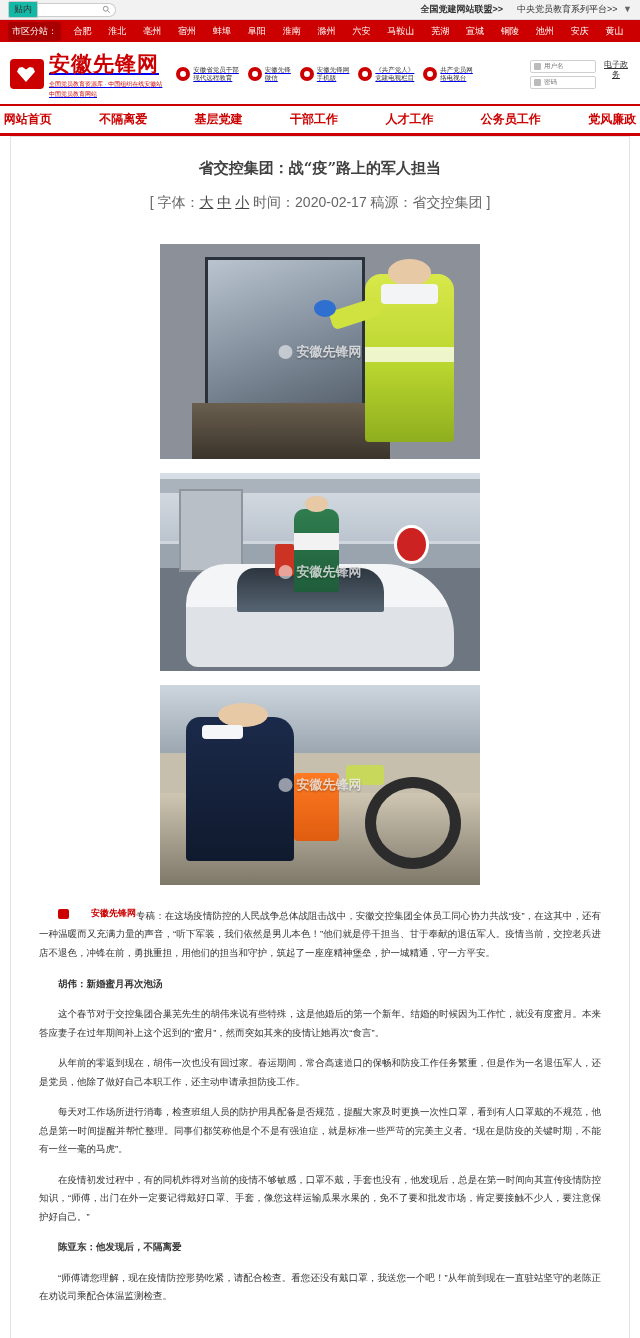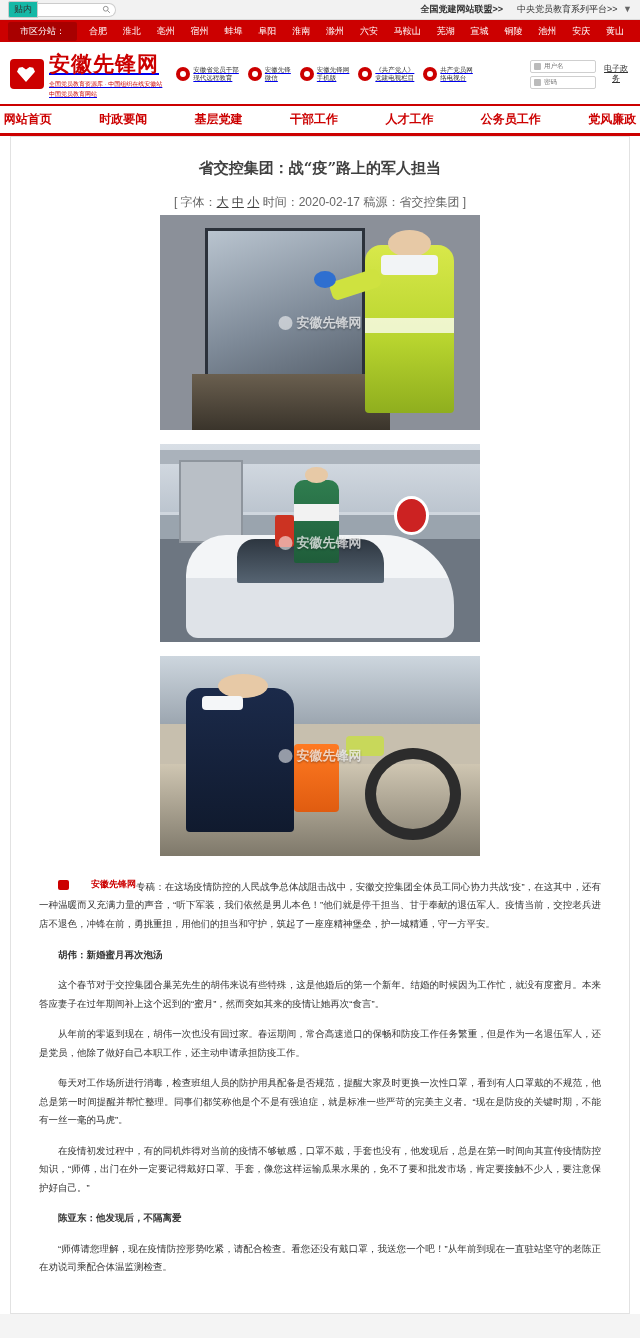--- a/index.html
+++ b/index.html
@@ -53,21 +53,21 @@
     background: #cc0000;
     color: #fff;
     height: 22px;
     display: flex;
     align-items: center;
     font-size: 9px;
     padding: 0 8px;
   }
   .citybar .label {
     background: #a80000;
-    padding: 3px 12px;
+    padding: 3px 4px;
     margin-right: 4px;
     font-size: 9px;
     border-radius: 2px;
     white-space: nowrap;
   }
   .citybar .cities { display: flex; flex: 1; justify-content: space-around; }
   .citybar .cities a { color: #fff; text-decoration: none; font-size: 9px; white-space: nowrap; }
 
   
   .logoband {
@@ -109,21 +109,21 @@
     width: 14px; height: 14px; border-radius: 50%;
     background: #cc0000; display: inline-block;
     position: relative;
   }
   .chan .dot:after{
     content:""; position:absolute; left:4px; top:4px;
     width:6px;height:6px;background:#fff;border-radius:50%;
   }
   .chan .ctext { font-size: 6.5px; color: #333; line-height: 1.3; }
 
-  .loginbox { display: flex; align-items: center; gap: 6px; }
+  .loginbox { display: flex; gap: 6px; }
   .loginbox .fields { display: flex; flex-direction: column; gap: 3px; }
   .loginbox .fld {
     display: flex; align-items: center;
     border: 1px solid #cfcfcf; background: #fff;
     width: 66px; height: 13px; font-size: 6.5px; color: #777;
     padding: 0 3px; border-radius: 2px;
   }
   .loginbox .fld .ico { width: 7px; height: 7px; margin-right: 3px; background: #bbb; border-radius: 1px; }
   .loginbox .gov {
     font-size: 8px; color: #333; line-height: 1.25;
@@ -167,23 +167,23 @@
   .art-title {
     text-align: center;
     font-size: 15px;
     font-weight: bold;
     color: #404040;
     font-family: "DejaVu Serif", serif;
     margin: 4px 0 16px 0;
   }
   .art-meta {
     text-align: center;
-    font-size: 12px;
+    font-size: 14px;
     color: #666;
-    margin-bottom: 4px;
+    margin-bottom: 32px;
   }
   .art-meta .sz { color: #444; }
 
   .photo {
     width: 320px;
     margin: 0 auto 14px auto;
     position: relative;
     overflow: hidden;
     background: #8b9099;
   }
@@ -401,21 +401,21 @@
           <span class="ico"></span>
           <span>密码</span>
         </label>
       </div>
       <a class="gov" href="#">电子政务</a>
     </div>
   </div>
 
   <div class="mainnav">
     <a href="#">网站首页</a>
-    <a href="#">时政要闻</a>
+    <a href="#">不隔离爱</a>
     <a href="#">基层党建</a>
     <a href="#">干部工作</a>
     <a href="#">人才工作</a>
     <a href="#">公务员工作</a>
     <a href="#">党风廉政</a>
   </div>
 
 
   <div class="article">
     <h1 class="art-title">省交控集团：战“疫”路上的军人担当</h1>

